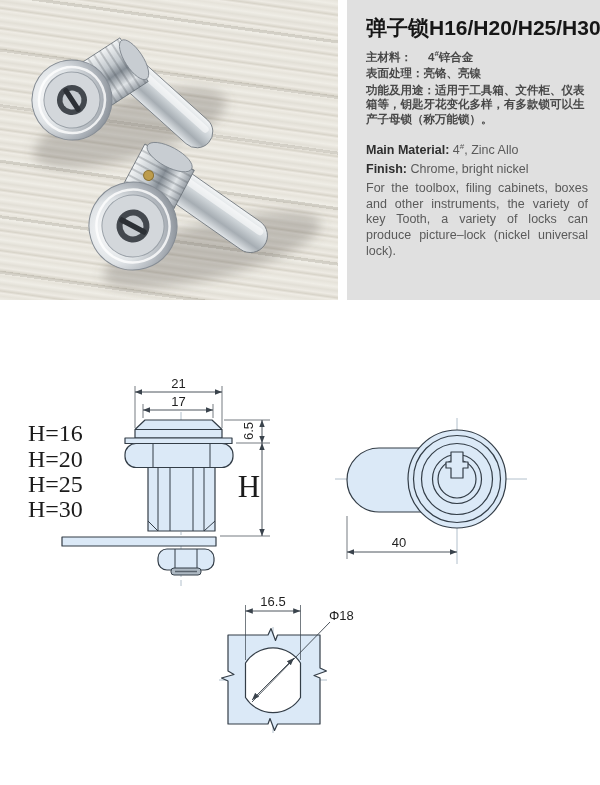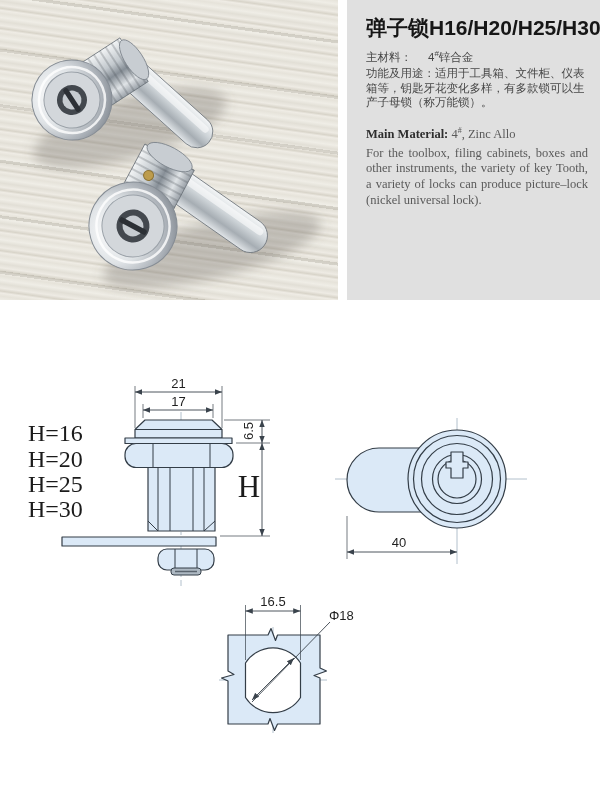--- a/index.html
+++ b/index.html
@@ -13,25 +13,25 @@
       repeating-linear-gradient(8deg, #efede6 0px, #e6e3da 4px, #efece5 7px, #d8d4c9 9px, #eeebe4 12px, #e2dfd6 16px, #f0eee7 20px);
   }
   .photo svg{display:block;}
 
   
   .info-panel{
     position:absolute;left:347px;top:0;width:253px;height:300px;
     background:#e0e0e0;box-sizing:border-box;padding:12px 12px 0 19px;color:#4c4c4c;
   }
   .info-title{font-size:21px;font-weight:600;color:#161616;letter-spacing:0px;white-space:nowrap;margin:2px 0 8px 0;}
-  .cn{font-size:11.5px;font-weight:normal;color:#474747;line-height:1.26;}
+  .cn{font-size:11.5px;font-weight:bold;color:#474747;line-height:1.26;}
   .cn p{margin:0 0 2px 0;}
   .cn .val-gap{margin-left:16px;}
   sup{font-size:8px;vertical-align:super;line-height:0;}
-  .en{margin-top:17px;font-size:12.5px;color:#5a5a5a;line-height:1.26;font-family:Liberation Serif, serif;}
+  .en{margin-top:17px;font-size:12.5px;color:#5a5a5a;line-height:1.26;}
   .en p{margin:0 0 3px 0;}
   .en .b{font-weight:bold;color:#2e2e2e;}
   .en .just{text-align:justify;}
 
   
   .drawings{position:absolute;left:0;top:300px;}
   .obj{fill:#dbe9f7;stroke:#333d47;stroke-width:1.2;stroke-linejoin:round;}
   .noline{fill:none;stroke:#333d47;stroke-width:1.2;}
   .objline{stroke:#333d47;stroke-width:1;fill:none;}
   .dim{stroke:#3a434c;stroke-width:0.9;fill:none;}
@@ -115,28 +115,35 @@
 </div>
 
 <div class="info-panel">
   <div class="info-title">弹子锁H16/H20/H25/H30</div>
 
   <div class="cn">
     <p>
       <span>主材料：</span><span class="val-gap">4</span><sup>#</sup><span>锌合金</span>
     </p>
     <p>
+      <span>表面处理：</span><span>亮铬、亮镍</span>
+    </p>
+    <p>
       <span>功能及用途：</span><span>适用于工具箱、文件柜、仪表箱等，钥匙牙花变化多样，有多款锁可以生产子母锁（称万能锁）。</span>
     </p>
   </div>
 
   <div class="en">
     <p>
       <span class="b">Main Material:</span>
       <span>4</span><sup>#</sup><span>, Zinc Allo</span>
+    </p>
+    <p>
+      <span class="b">Finish:</span>
+      <span>Chrome, bright nickel</span>
     </p>
     <p class="just">For the toolbox, filing cabinets, boxes and other instruments, the variety of key Tooth, a variety of locks can produce picture–lock (nickel universal lock).</p>
   </div>
 </div>
 
 <svg class="drawings" width="600" height="485" viewBox="0 0 600 485">
   <defs>
     <marker id="arr" viewBox="0 0 10 10" refX="9" refY="5" markerWidth="9" markerHeight="9" orient="auto-start-reverse">
       <path d="M0,1.5 L9,5 L0,8.5 z" fill="#3a434c"></path>
     </marker>

